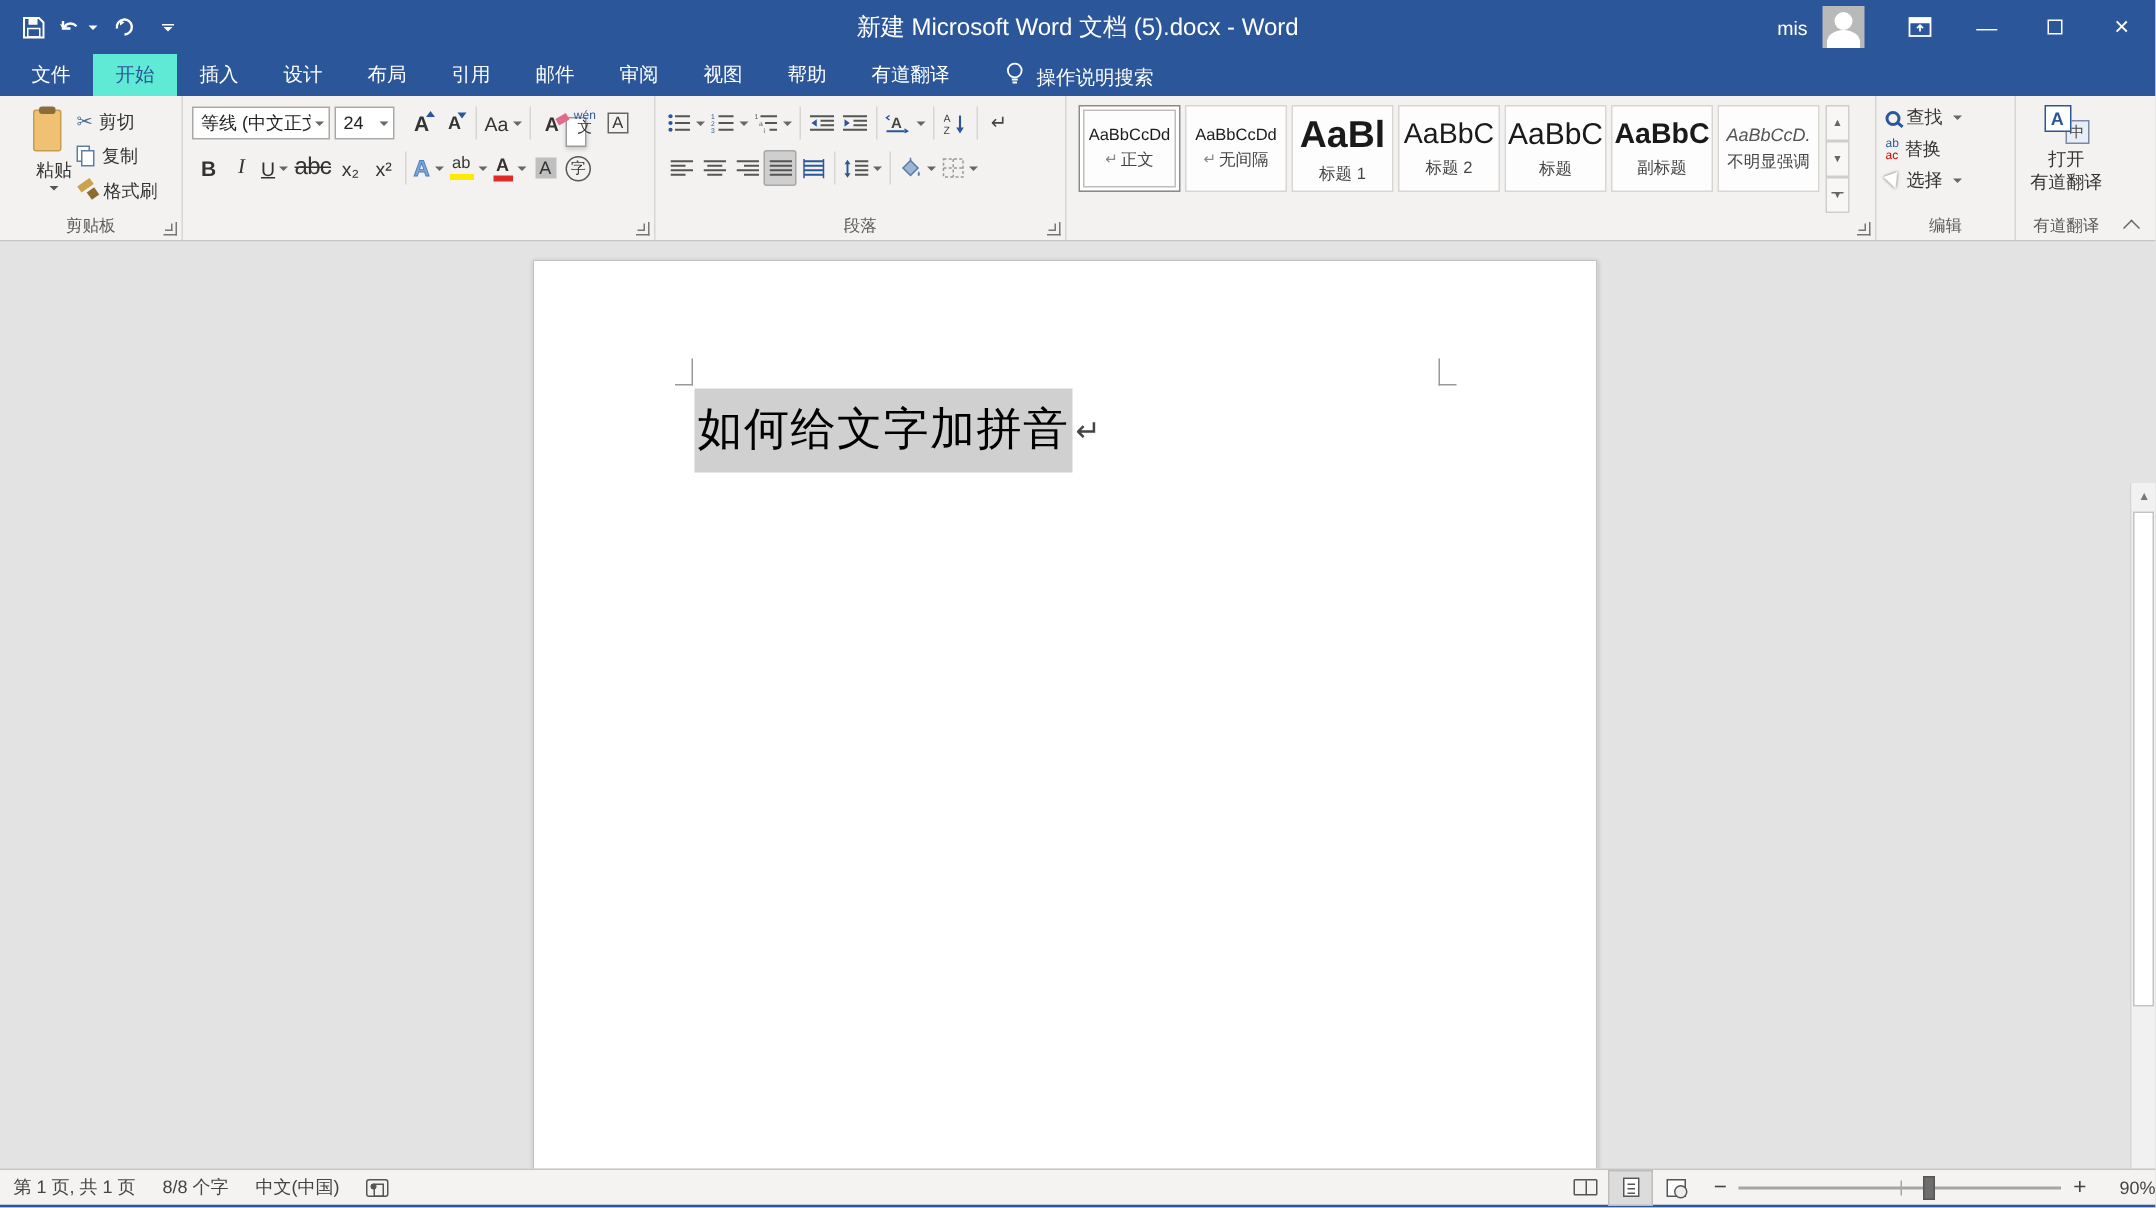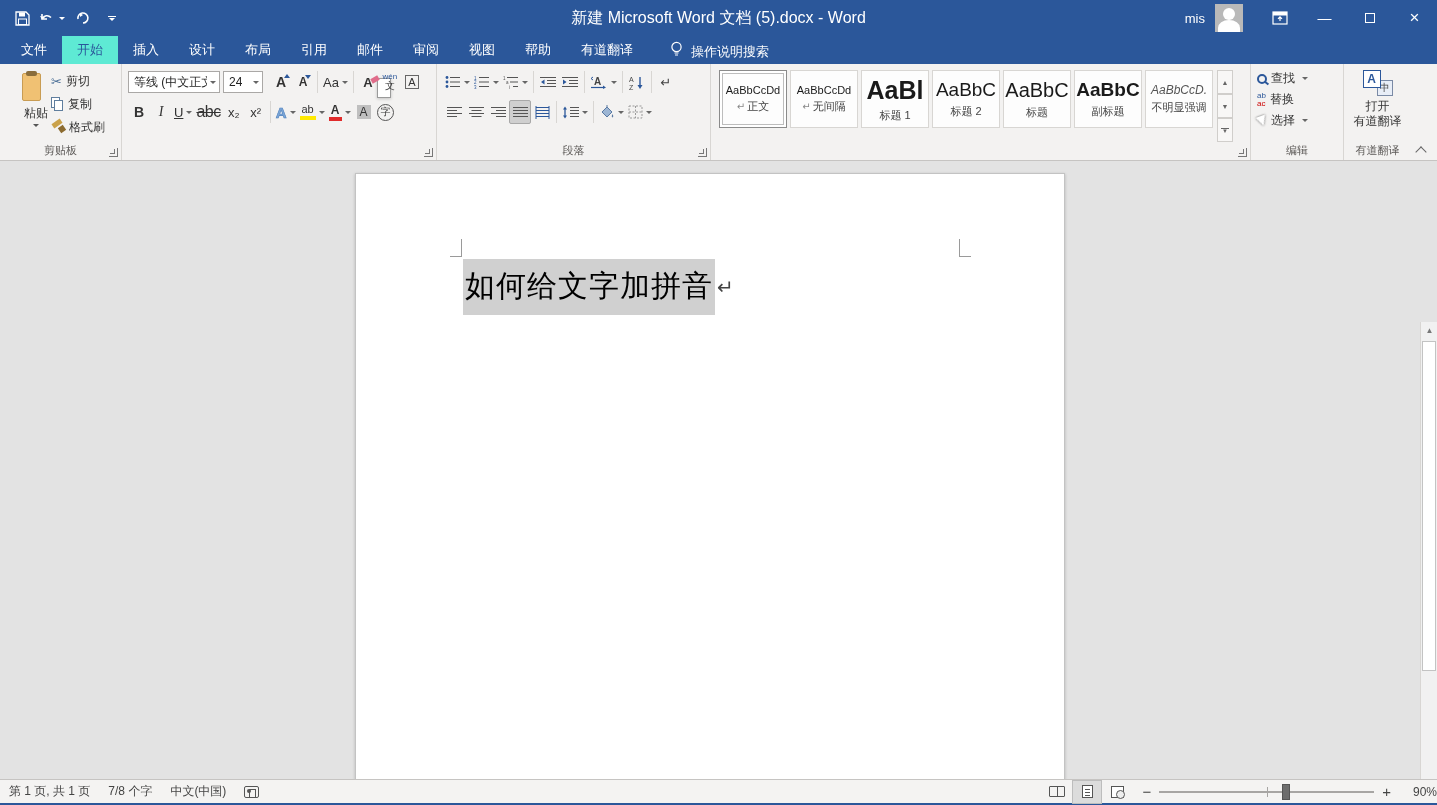--- a/index.html
+++ b/index.html
@@ -600,21 +600,21 @@
     </div>
     <div class="vscroll">
       <div class="sb-btn sb-up">▲</div>
       <div class="sb-thumb"></div>
 
     </div>
   </div>
 
   <div class="statusbar">
     <div class="sb-item">第 1 页, 共 1 页</div>
-    <div class="sb-item">7/8 个字</div>
+    <div class="sb-item">8/8 个字</div>
     <div class="sb-item">中文(中国)</div>
     <div class="sb-item">
         <span class="kb-ic"></span>
       </div>
     <div class="sb-right">
       <div class="view-btn">
           <span class="book-ic"></span>
         </div>
       <div class="view-btn active">
           <span class="print-ic"></span>

